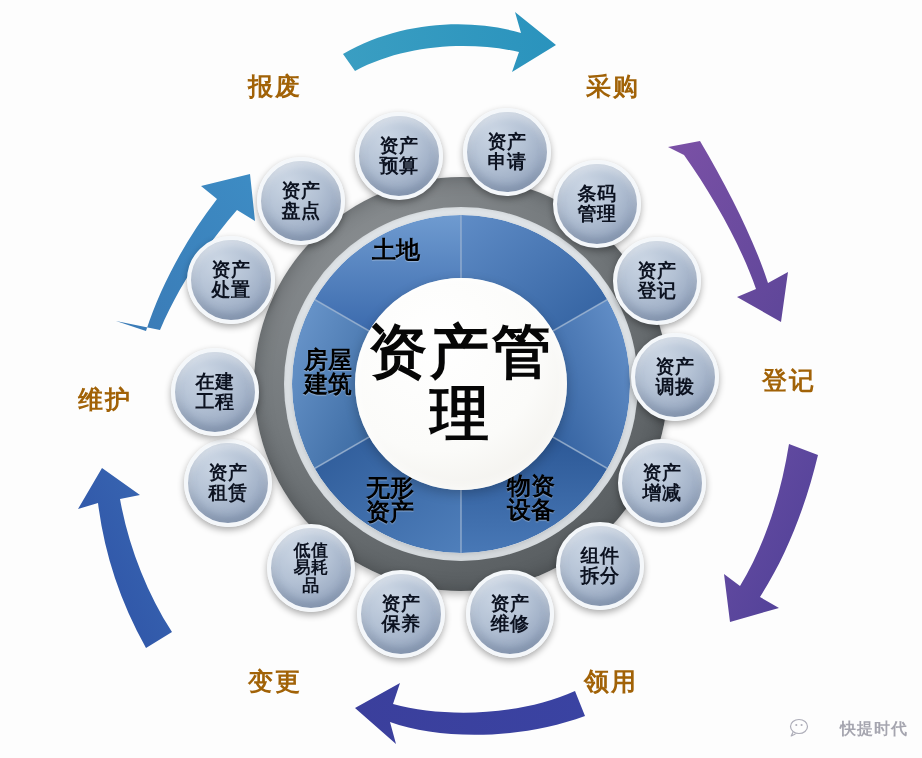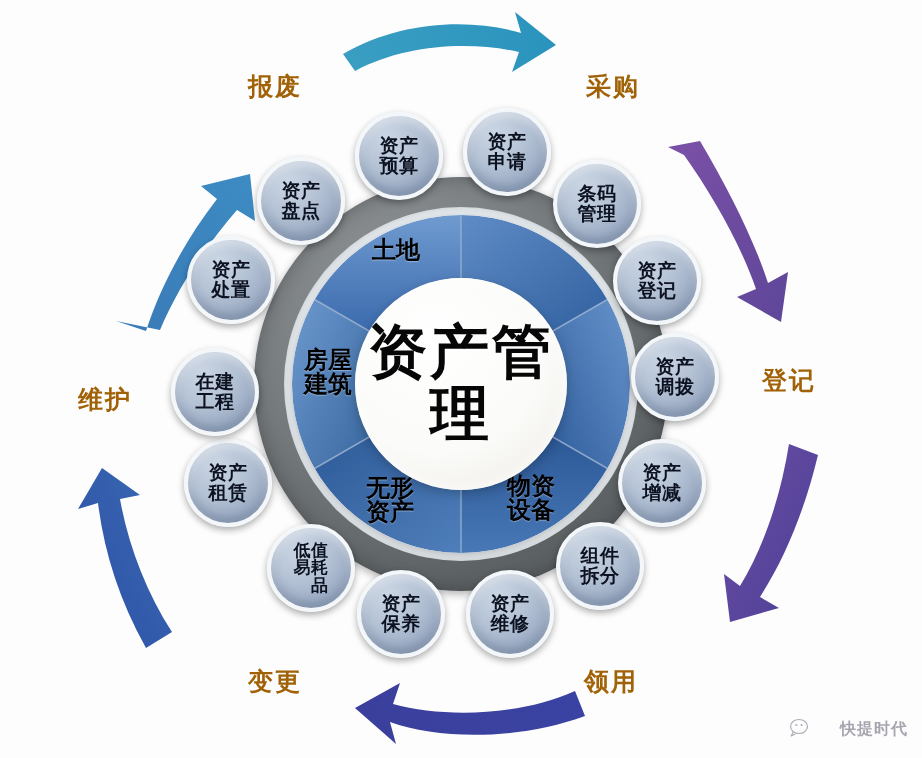--- a/index.html
+++ b/index.html
@@ -91,21 +91,21 @@
       radial-gradient(circle at 34% 26%, #cbd6e4 0%, #b3c1d4 42%, #9aaac2 72%, #8496b1 100%);
     border:4px solid #f4f7fa;
     box-shadow:0 3px 7px rgba(0,0,0,.33), inset 0 -5px 10px rgba(60,80,110,.30), inset 0 4px 8px rgba(255,255,255,.55);
     display:flex;align-items:center;justify-content:center;
     box-sizing:border-box;
   }
   .bubble span{
     font-size:19px;line-height:1.03;font-weight:bold;color:#0c1220;
     text-align:center;white-space:pre-line;letter-spacing:.5px;
   }
-  .bubble.b3 span{font-size:17px;line-height:1.02;text-align:right;}
+  .bubble.b3 span{font-size:17px;line-height:1.02;}
 
   
   #watermark{
     position:absolute;right:14px;bottom:18px;
     display:flex;align-items:center;gap:25px;
     opacity:.55;
   }
   #watermark .wm-text{
     font-size:16px;color:#5e5e70;font-weight:bold;letter-spacing:1px;
   }

